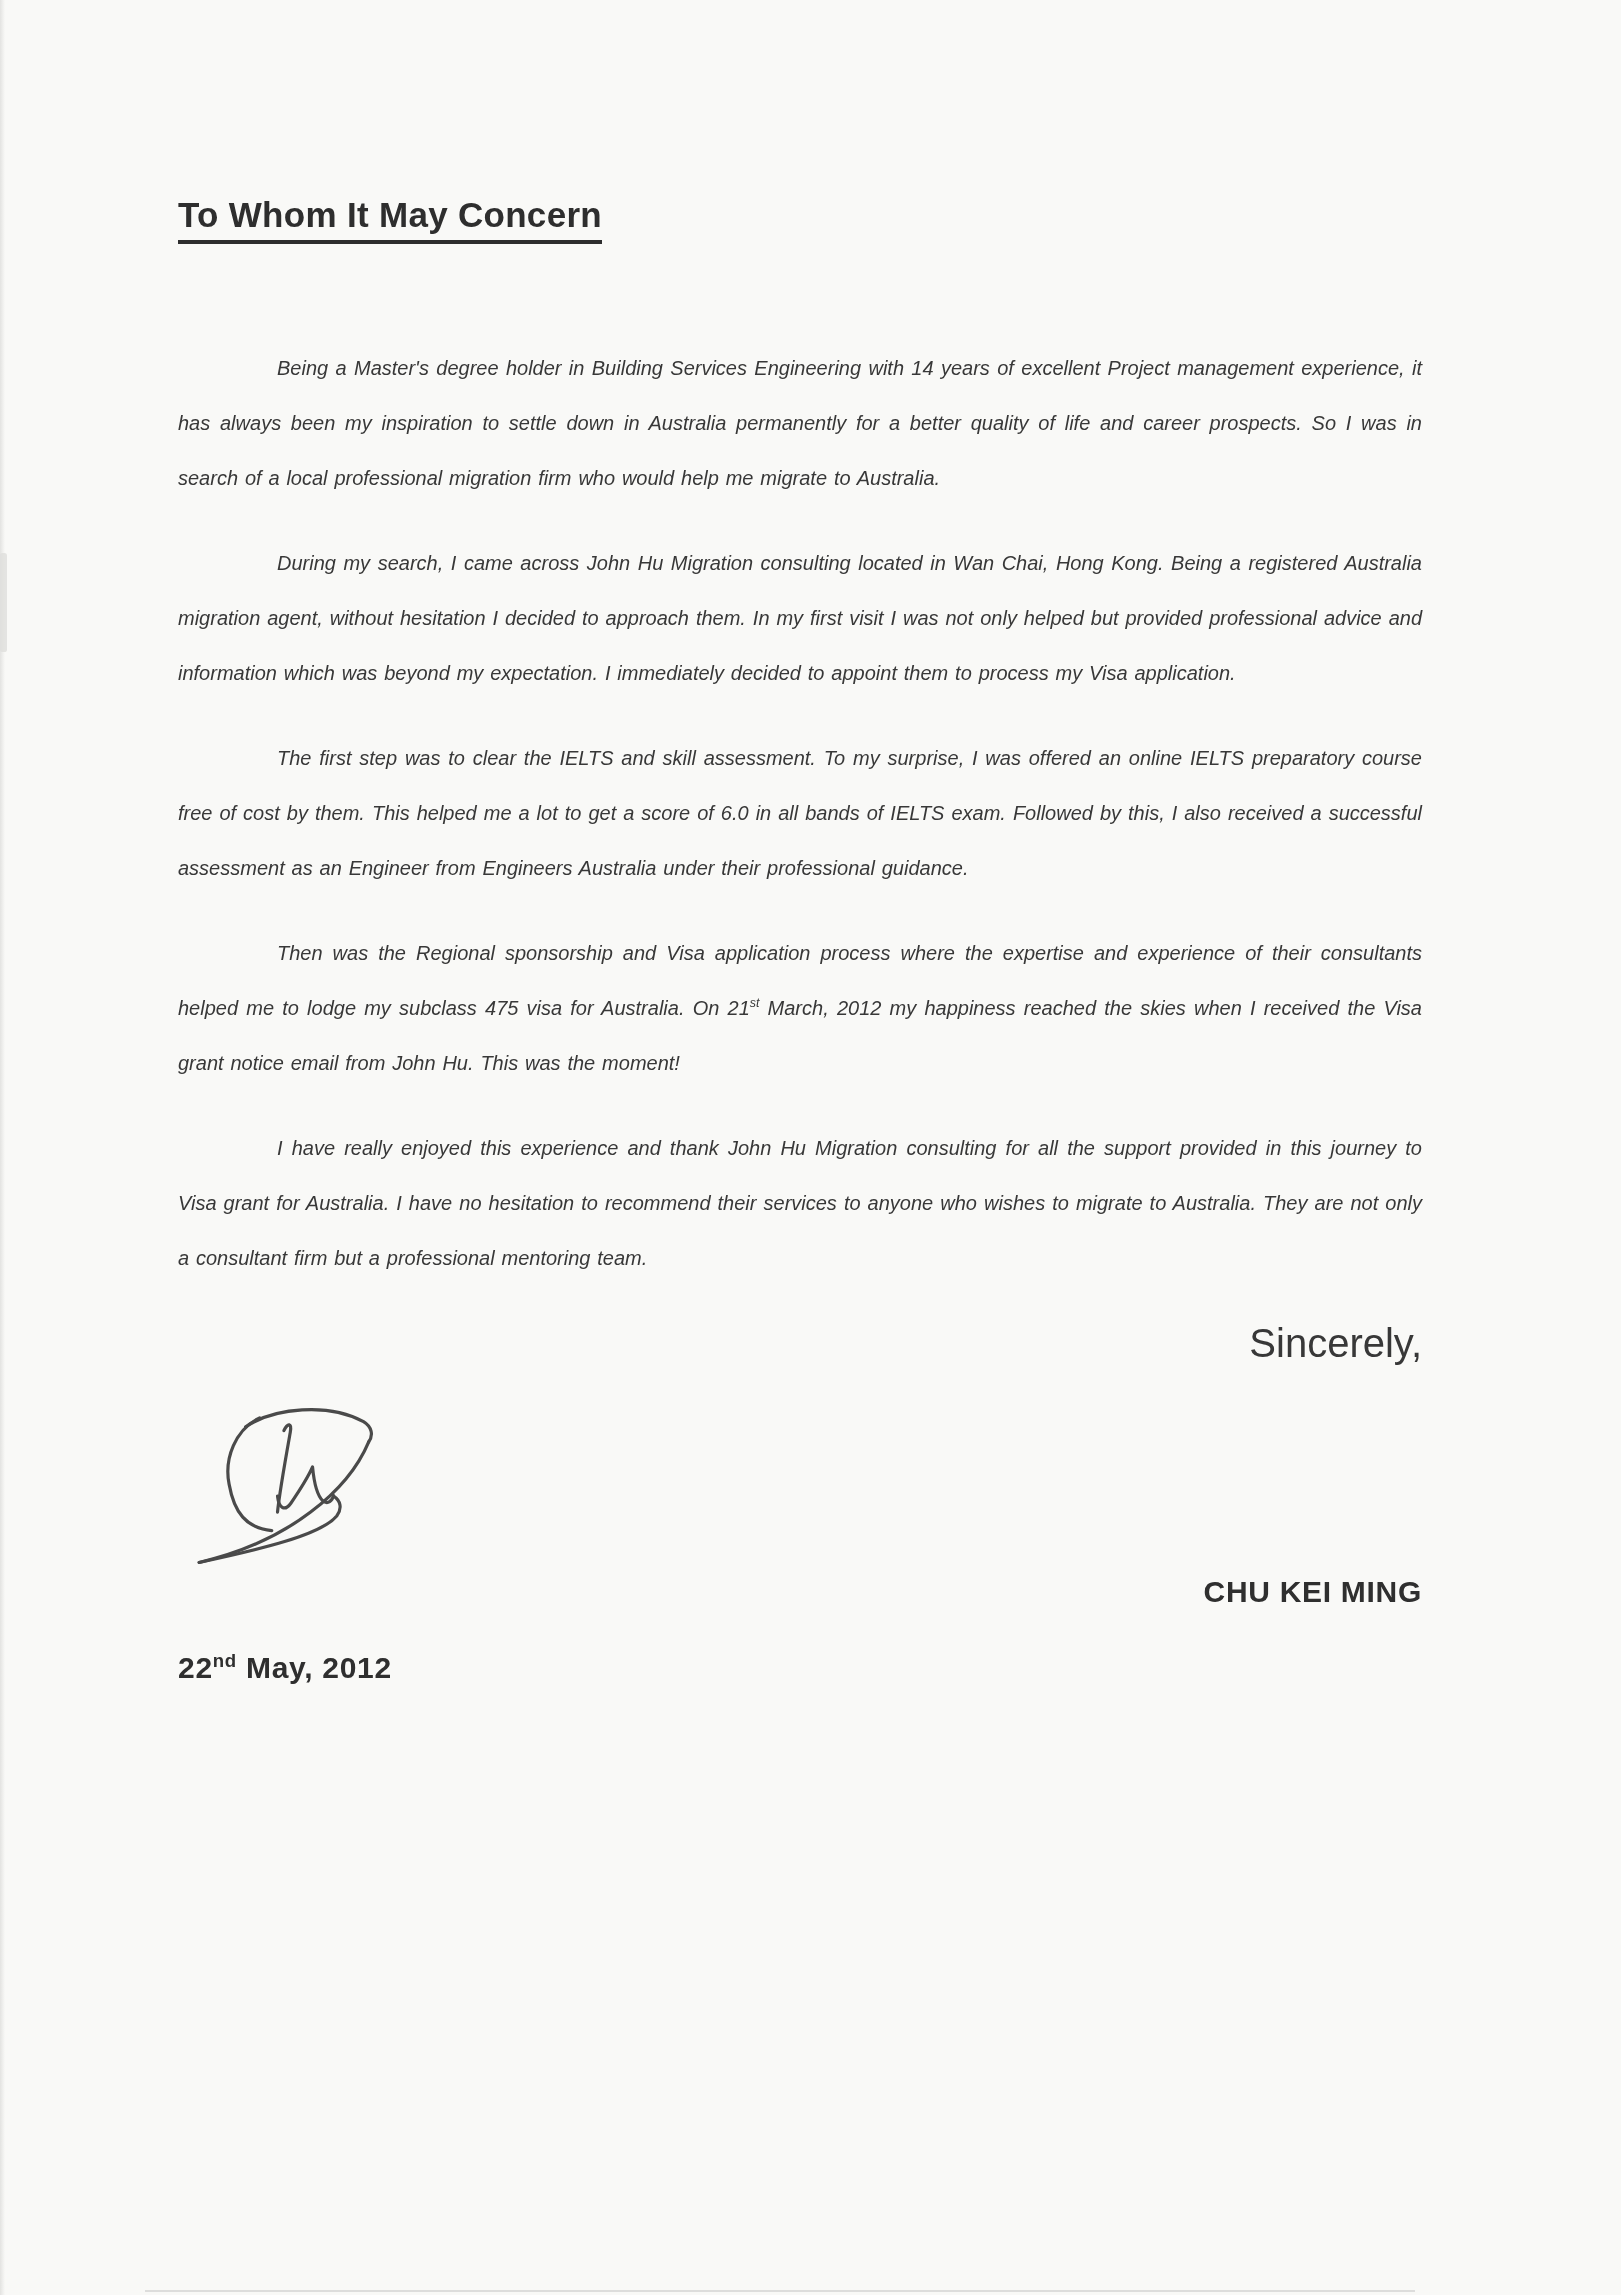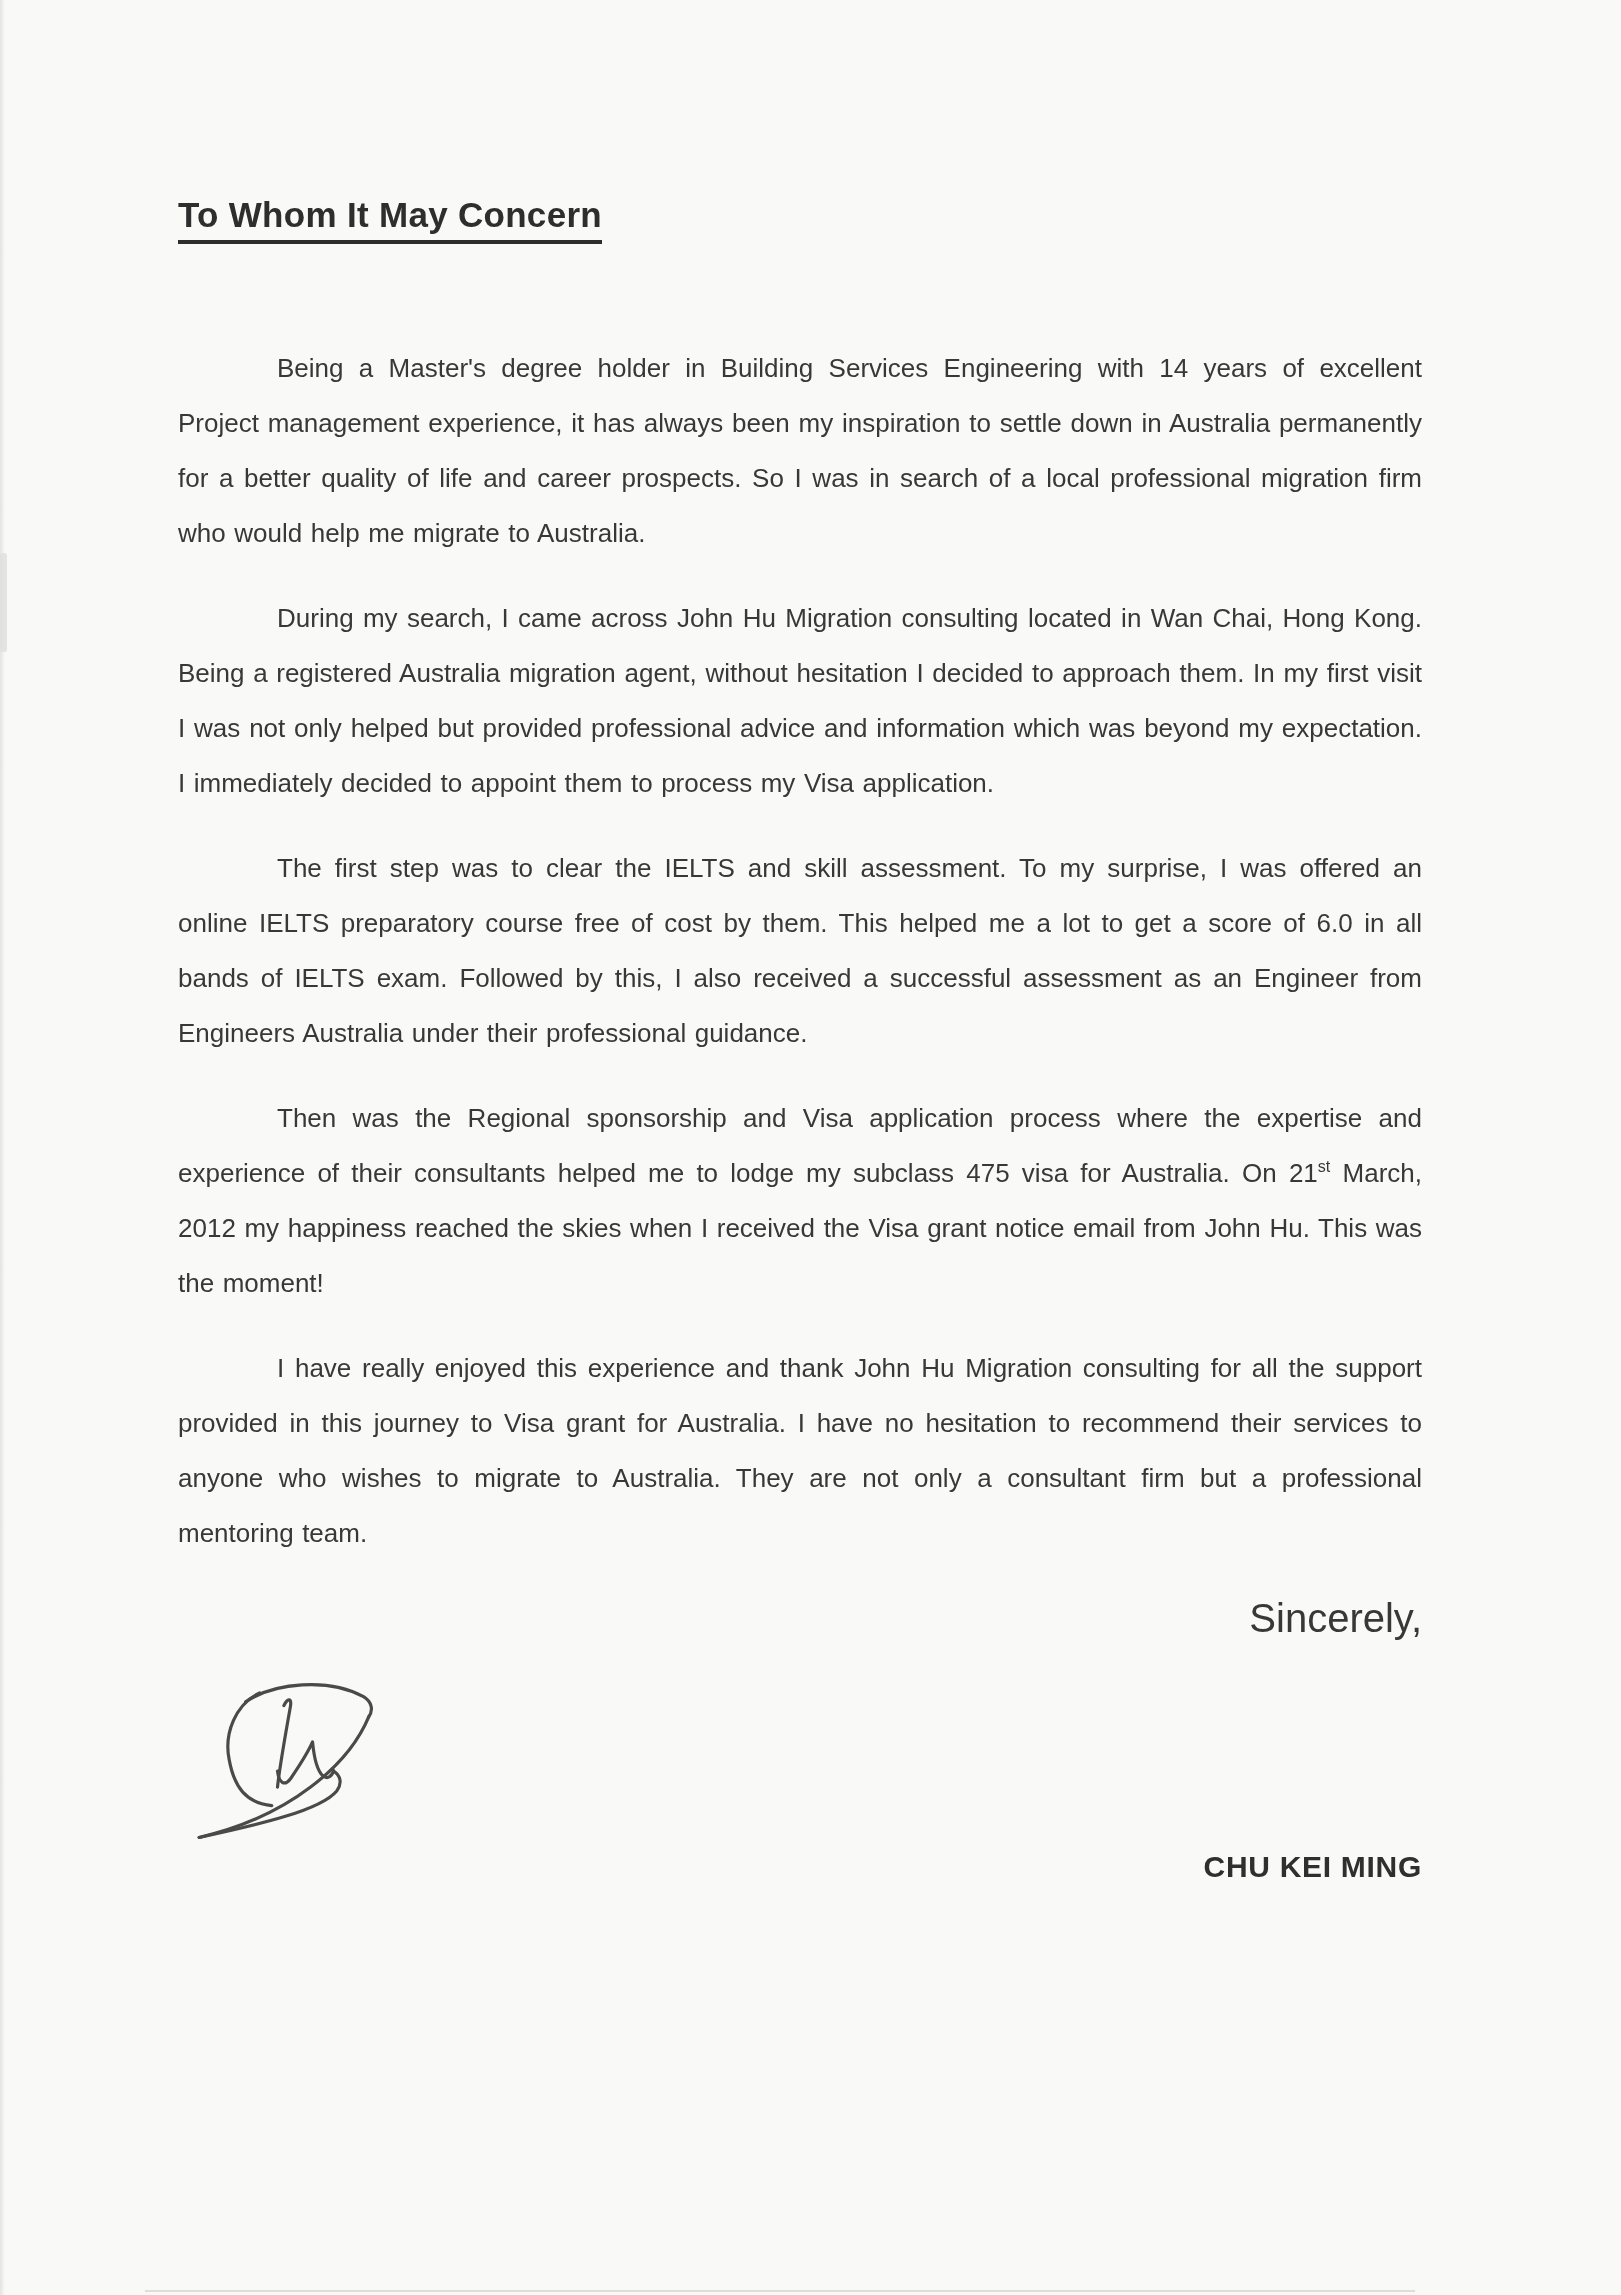--- a/index.html
+++ b/index.html
@@ -52,26 +52,27 @@
     color: #2e2e2e;
     letter-spacing: 0.3px;
     margin: 0 0 97px 0;
   }
   .title .underlined {
     display: inline-block;
     padding-bottom: 5.3px;
     border-bottom: 4px solid #2e2e2e;
   }
   .body-text p {
-    font-size: 26px;
+    font-size: 20px;
     line-height: 55px;
     text-align: justify;
     text-indent: 99px;
     margin: 0 0 30px 0;
     word-spacing: 1.3px;
+    font-style: italic;
   }
   .closing {
     margin-top: 8px;
   }
   .salutation {
     font-size: 40px;
     line-height: 55px;
     margin: 0;
     text-align: right;
   }
@@ -147,17 +148,18 @@
 
             <path d="M160,48 C166,35 173,36 170,51 C162,96 153,146 150,176"></path>
 
             <path d="M150,151 C152,169 161,176 171,162 C186,140 198,121 205,105 C207,126 211,149 221,158 C229,165 236,158 238,150"></path>
           </g>
         </svg>
       </div>
 
       <p class="signer-name">CHU KEI MING</p>
 
+      <p class="letter-date"><span>22</span><sup class="ordinal">nd</sup><span> May, 2012</span></p>
     </div>
 
   </div>
 </div>
 
 
 </body></html>

